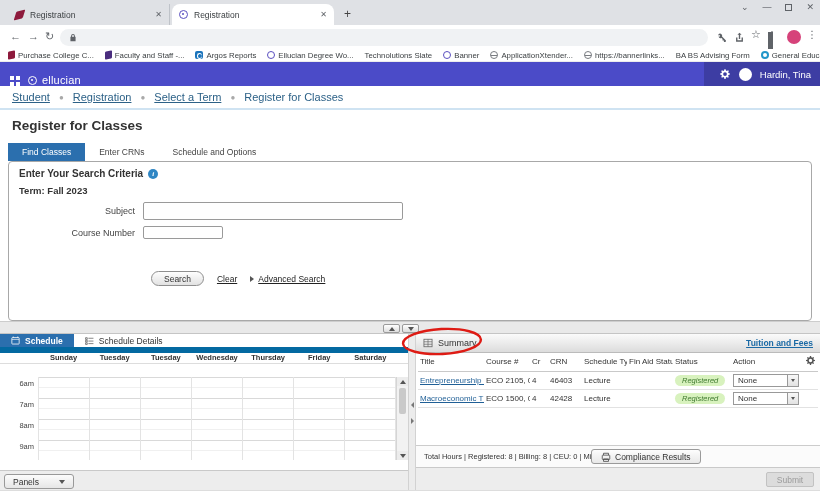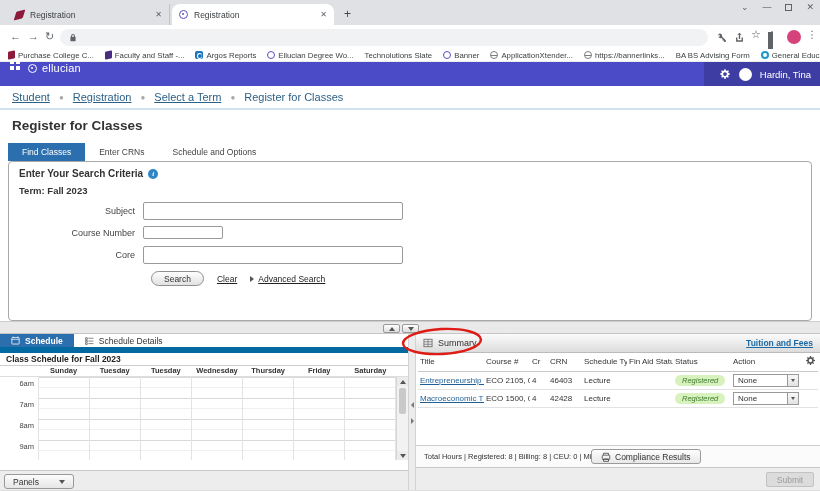--- a/index.html
+++ b/index.html
@@ -35,21 +35,21 @@
   .bm{display:flex;align-items:center;gap:3px;white-space:nowrap}
   .bm-flag{width:7px;height:8px;border-radius:1px;transform:skewY(-12deg)}
   .bm-e{width:8px;height:8px;border-radius:2px;background:#1b74bc;position:relative}
   .bm-e::after{content:"";position:absolute;left:2px;top:2px;width:4px;height:4px;border:1px solid #fff;border-right:transparent;border-radius:50%}
   .bm-ring{width:8px;height:8px;border:1.4px solid #5a4fc0;border-radius:50%}
   .bm-globe{width:8px;height:8px;border:1px solid #7a7d82;border-radius:50%;position:relative}
   .bm-globe::after{content:"";position:absolute;left:0;right:0;top:3px;height:1px;background:#7a7d82}
   .bm-teal{width:8px;height:8px;border:2px solid #2196c9;border-radius:50%}
 
   
-  .appheader{position:absolute;left:0;top:62px;width:100%;height:24px;background:#4B4BC8;display:flex;align-items:flex-start;color:#fff;padding-left:10px}
+  .appheader{position:absolute;left:0;top:62px;width:100%;height:24px;background:#4B4BC8;display:flex;align-items:flex-end;color:#fff;padding-left:10px}
   .grid-ic{width:4px;height:4px;background:#fff;box-shadow:6px 0 0 #fff,0 6px 0 #fff,6px 6px 0 #fff;margin-right:14px;margin-bottom:6px;margin-top:-2px}
   .brand{display:flex;align-items:center;gap:5px;font-size:11px;letter-spacing:.2px}
   .brand .ring-icon{border-color:#fff}
   .brand .ring-icon::after{background:#fff}
   .hdr-right{position:absolute;right:0;top:0;height:100%;width:116px;background:#3D3DA3;display:flex;align-items:center;justify-content:flex-end;gap:8px;padding-right:9px}
   .hdr-right svg{color:#fff}
   .avatar-circ{width:13px;height:13px;background:#fff;border-radius:50%;display:flex;align-items:center;justify-content:center;color:#3D3DA3;flex:none}
   .hdr-user{font-size:9.5px}
 
   
@@ -263,24 +263,20 @@
     </div>
     <div class="term-line">Term: Fall 2023</div>
     <div class="frow" style="top:40px">
       <span class="flabel">Subject</span>
       <input class="tin" style="">
     </div>
     <div class="frow" style="top:64px">
       <span class="flabel">Course Number</span>
       <input class="tin small" style="">
     </div>
-    <div class="frow" style="top:84px">
-      <span class="flabel">Core</span>
-      <input class="tin" style="">
-    </div>
     <div class="btnrow">
       <button class="btn">Search</button>
       <span class="linky">Clear</span>
       <span class="adv">
         <span class="tri-r"></span>
         <span class="linky">Advanced Search</span>
       </span>
     </div>
   </div>
 
@@ -305,21 +301,20 @@
             </svg>
           <span>Schedule</span>
         </span>
         <span class="ptab">
           <svg width="9" height="9" viewBox="0 0 16 16">
               <path d="M1 3h3v3H1zM6 4h9M1 7.5h3v3H1zM6 9h9M1 12h3v3H1zM6 13.5h9" stroke="#666" stroke-width="1.4" fill="none"></path>
             </svg>
           <span>Schedule Details</span>
         </span>
       </div>
-      <div class="sched-title">Class Schedule for Fall 2023</div>
       <div class="dayhead">
         <span>Sunday</span>
         <span>Tuesday</span>
         <span>Tuesday</span>
         <span>Wednesday</span>
         <span>Thursday</span>
         <span>Friday</span>
         <span>Saturday</span>
       </div>
       <div class="gridwrap">

